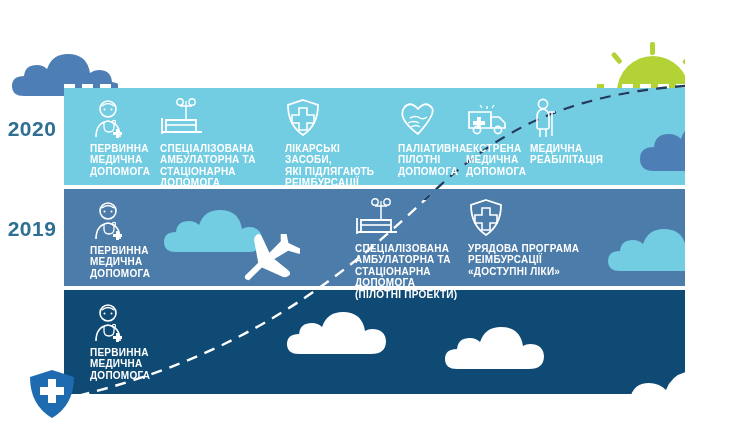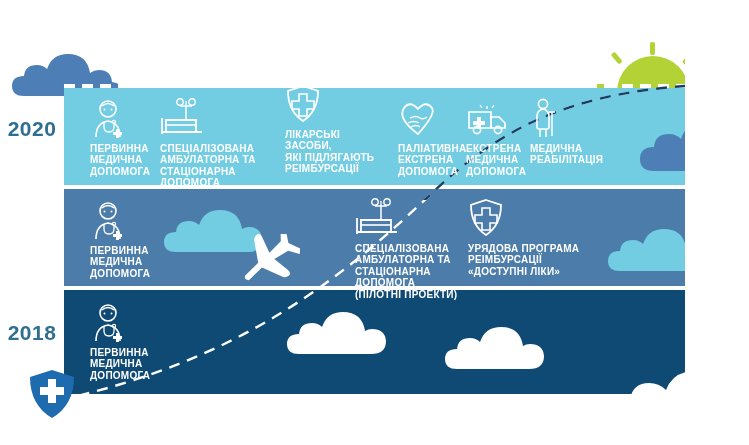--- a/index.html
+++ b/index.html
@@ -166,21 +166,21 @@
       <path fill="#ffffff" d="M4 30 q-4 -4 0 -6 l18 -2 l10 -19 q2 -4 6 -4 q4 0 3 5 l-4 17 l16 -2 l6 -8 q2 -3 4 -1 q2 2 0 5 l-5 10 l5 10 q2 3 0 5 q-2 2 -4 -1 l-6 -8 l-16 -2 l4 17 q1 5 -3 5 q-4 0 -6 -4 l-10 -19 z"></path>
     </g>
   </svg>
 
   <svg id="shield-badge" class="deco" viewBox="0 0 46 50">
     <path fill="#1f6bb0" d="M23 1 L45 8 q0 28 -22 41 Q1 36 1 8 Z"></path>
     <path fill="#ffffff" d="M19 10 h8 v8 h8 v8 h-8 v8 h-8 v-8 h-8 v-8 h8 z"></path>
   </svg>
 
   <div class="year" style="top:118px;">2020</div>
-  <div class="year" style="top:322px;">2018</div>
+  <div class="year" style="top:218px;">2019</div>
 
   <div class="item" style="left:90px; top:98px; width:70px;">
     <span class="ic">
       <svg width="36" height="40" viewBox="0 0 36 40">
         <circle cx="18" cy="11" r="8" fill="none" stroke="#fff" stroke-width="1.6"></circle>
         <path d="M12 8 q6 -5 12 0" fill="none" stroke="#fff" stroke-width="1.6"></path>
         <circle cx="14.5" cy="11.5" r="1" fill="#fff"></circle>
           <circle cx="21.5" cy="11.5" r="1" fill="#fff"></circle>
         <path d="M6 39 q0 -14 12 -16 q12 2 12 16" fill="none" stroke="#fff" stroke-width="1.6"></path>
         <path d="M14 24 v5 q0 5 5 5 q5 0 5 -5 v-4" fill="none" stroke="#fff" stroke-width="1.3"></path>
@@ -205,21 +205,21 @@
         <circle cx="20" cy="4" r="3.2" fill="none" stroke="#fff" stroke-width="1.4"></circle>
         <circle cx="32" cy="4" r="3.2" fill="none" stroke="#fff" stroke-width="1.4"></circle>
         <path d="M26 3 v5" stroke="#fff" stroke-width="1.3" fill="none"></path>
       </svg>
     </span>
     <span class="lbl">СПЕЦІАЛІЗОВАНА
 АМБУЛАТОРНА ТА
 СТАЦІОНАРНА ДОПОМОГА</span>
   </div>
 
-  <div class="item" style="left:285px; top:84px; width:100px;">
+  <div class="item" style="left:285px; top:98px; width:100px;">
     <span class="ic">
       <svg width="36" height="40" viewBox="0 0 36 40">
         <path d="M18 2 L33 7 q0 20 -15 30 Q3 27 3 7 Z" fill="none" stroke="#fff" stroke-width="1.8"></path>
         <path d="M14 10 h8 v7 h7 v8 h-7 v7 h-8 v-7 h-7 v-8 h7 z" fill="none" stroke="#fff" stroke-width="1.6"></path>
       </svg>
     </span>
     <span class="lbl">ЛІКАРСЬКІ ЗАСОБИ,
 ЯКІ ПІДЛЯГАЮТЬ
 РЕІМБУРСАЦІЇ</span>
   </div>
@@ -227,21 +227,21 @@
   <div class="item" style="left:398px; top:98px; width:70px;">
     <span class="ic">
       <svg width="40" height="40" viewBox="0 0 40 40">
         <path d="M20 36 C4 24 2 16 6 10 q6 -8 14 1 q8 -9 14 -1 q4 6 -14 26 Z" fill="none" stroke="#fff" stroke-width="1.8"></path>
         <path d="M12 20 q6 -3 10 0 q3 2 7 -1" fill="none" stroke="#fff" stroke-width="1.5"></path>
         <path d="M10 25 q6 -3 11 0" fill="none" stroke="#fff" stroke-width="1.3"></path>
         <path d="M13 29 q5 -3 9 0" fill="none" stroke="#fff" stroke-width="1.3"></path>
       </svg>
     </span>
     <span class="lbl">ПАЛІАТИВНА
-ЕКСТРЕНА
+ПІЛОТНІ
 ДОПОМОГА</span>
   </div>
 
   <div class="item" style="left:466px; top:98px; width:68px;">
     <span class="ic">
       <svg width="46" height="40" viewBox="0 0 46 40">
         <path d="M3 14 h22 v16 h-22 z" fill="none" stroke="#fff" stroke-width="1.7"></path>
         <path d="M25 19 h8 l6 6 v5 h-14 z" fill="none" stroke="#fff" stroke-width="1.7"></path>
         <circle cx="11" cy="32" r="3.6" fill="none" stroke="#fff" stroke-width="1.6"></circle>
         <circle cx="32" cy="32" r="3.6" fill="none" stroke="#fff" stroke-width="1.6"></circle>

